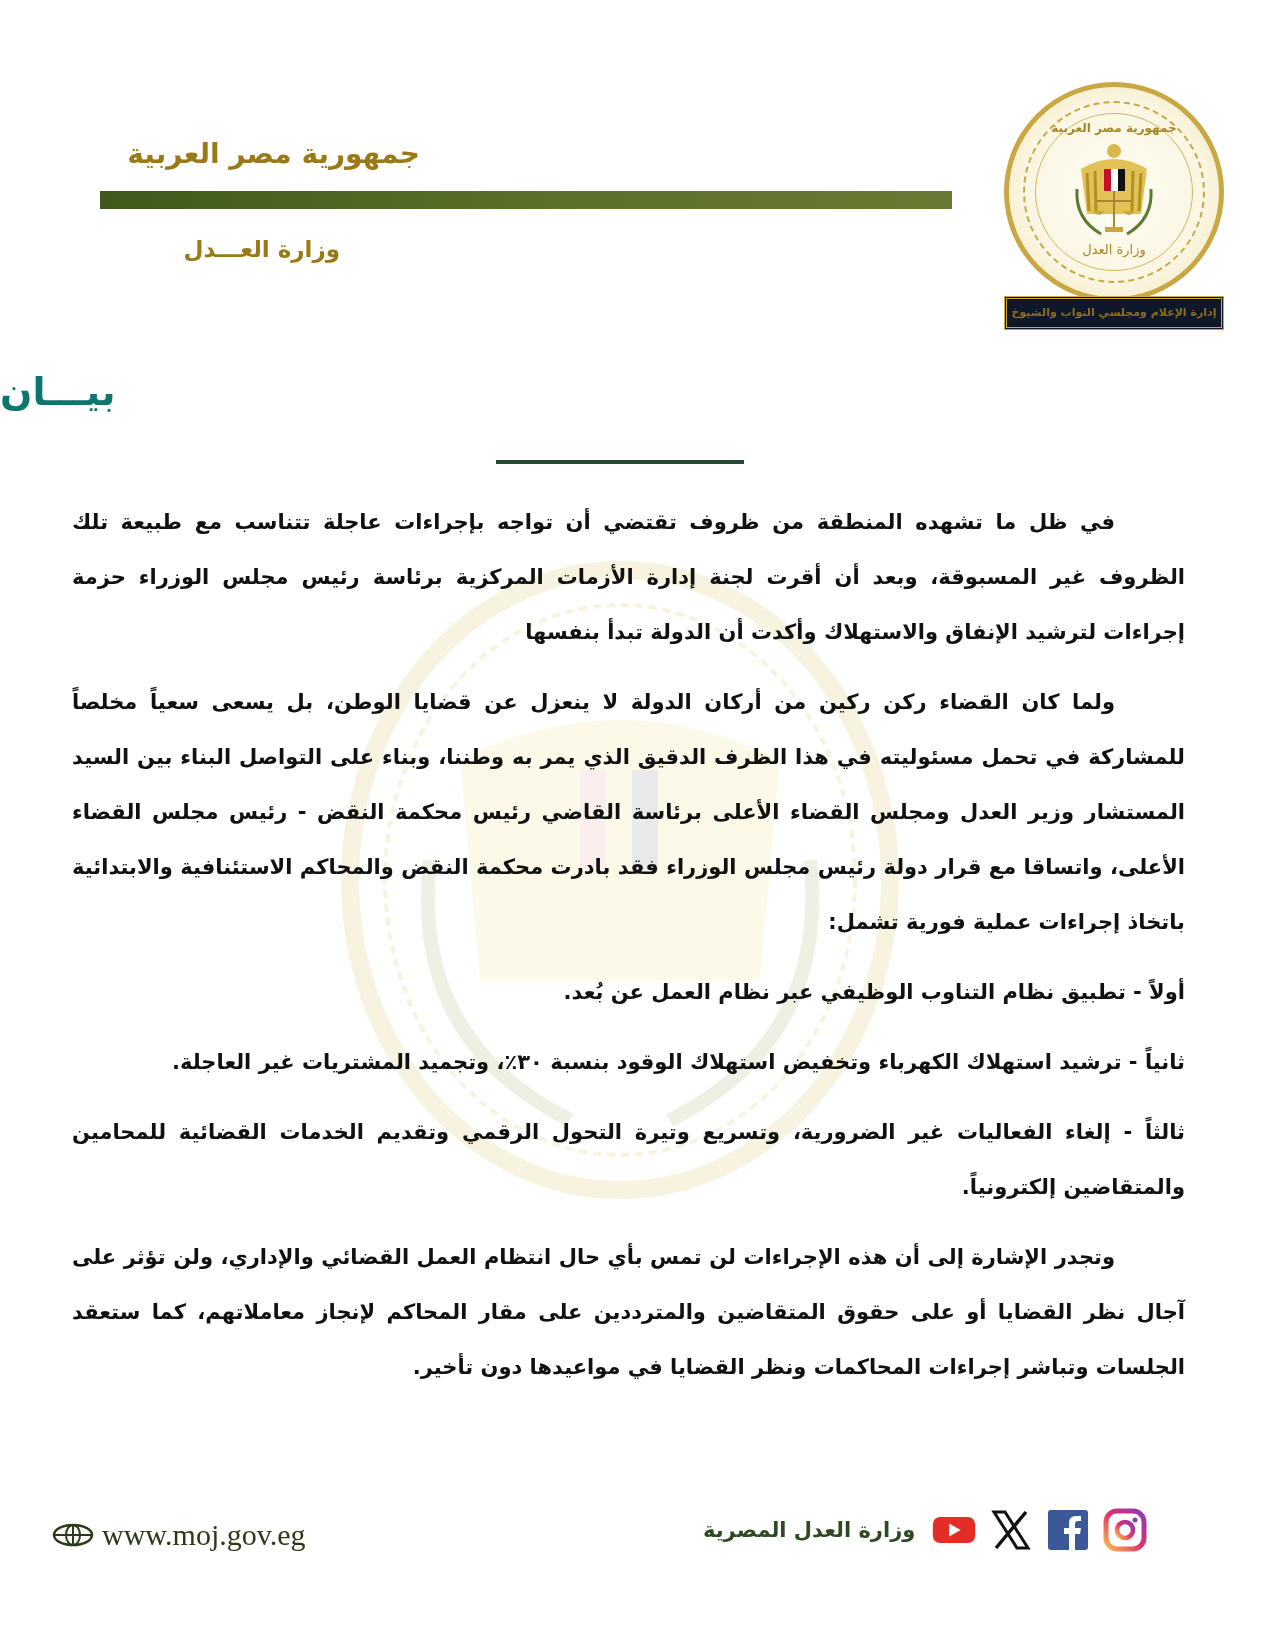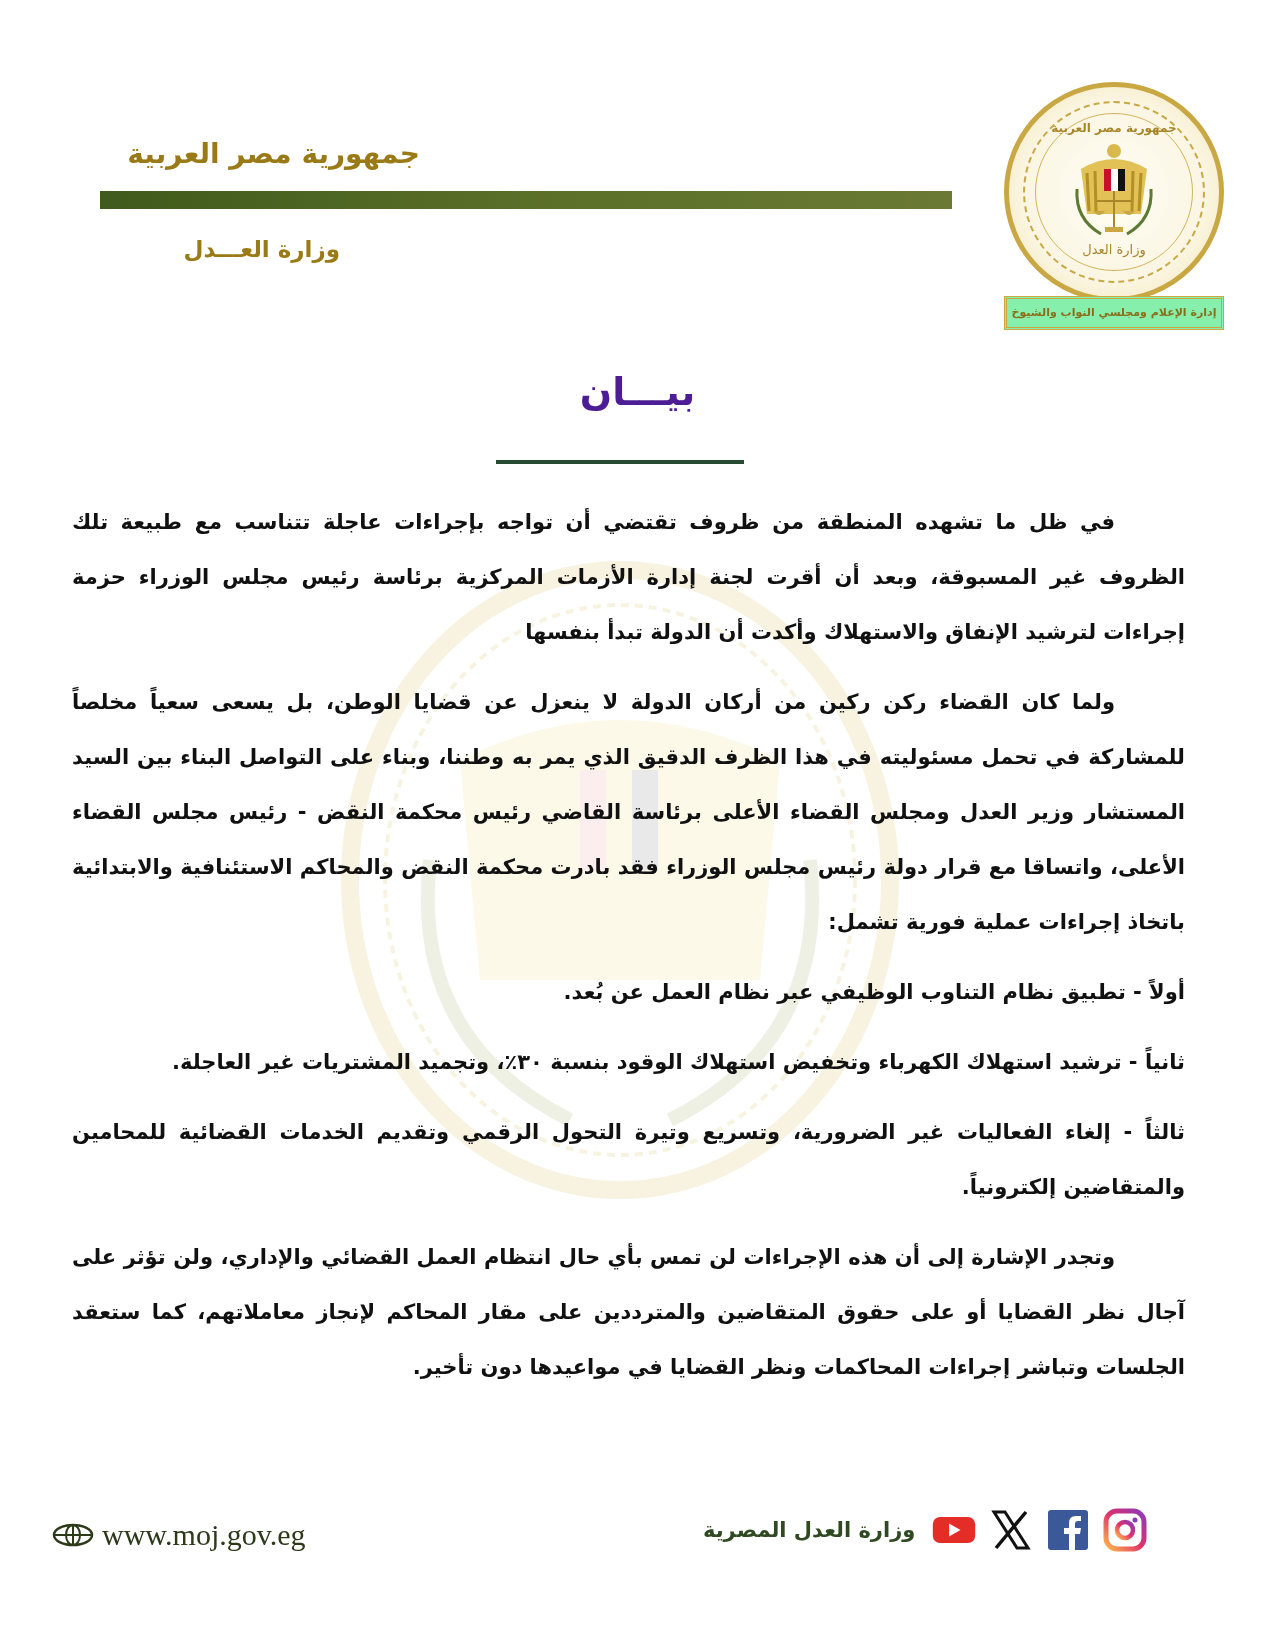--- a/index.html
+++ b/index.html
@@ -21,26 +21,26 @@
   .seal-ring { position:absolute; left:14px; top:14px; right:14px; bottom:14px; border-radius:50%;
     border:2px dashed #c9a743; }
   .seal-inner { position:absolute; left:26px; top:26px; right:26px; bottom:26px; border-radius:50%;
     border:1px solid #d4b45c; }
   .seal-top { position:absolute; top:34px; left:0; right:0; text-align:center; font-size:12px;
     color:#a8862a; font-weight:bold; direction:rtl; }
   .seal-bottom { position:absolute; bottom:40px; left:0; right:0; text-align:center; font-size:13px;
     color:#a8862a; font-weight:normal; direction:rtl; }
   .eagle { position:absolute; left:62px; top:52px; width:86px; height:100px; }
   .seal-banner { position:absolute; left:1004px; top:296px; width:220px; height:34px; box-sizing:border-box;
-    border:3px double #c9a743; background:#86efac; text-align:center; line-height:28px;
+    border:3px double #c9a743; background:#0f172a; text-align:center; line-height:28px;
     font-size:11px; color:#8a6e1c; font-weight:bold; direction:rtl; }
 
   
-  .title { position:absolute; left:0; right:0; top:370px; text-align:center;
-    font-family:"DejaVu Sans", sans-serif; font-weight:bold; font-size:38px; color:#4c1d95; direction:rtl; letter-spacing:2px; }
+  .title { position:absolute; left:0; right:0; top:370px; text-align:left;
+    font-family:"DejaVu Sans", sans-serif; font-weight:bold; font-size:38px; color:#0f766e; direction:rtl; letter-spacing:2px; }
   .title-rule { position:absolute; left:496px; top:460px; width:248px; height:4px; background:#264a32; }
 
   
   .watermark { position:absolute; left:340px; top:560px; width:560px; height:640px; opacity:0.18; }
 
   
   .body-text { position:absolute; left:72px; top:495px; width:1113px; direction:rtl; text-align:justify;
     font-family:"DejaVu Sans", sans-serif; font-weight:bold; font-size:21px; line-height:55px; color:#111111; }
   .body-text p { margin:0 0 15px 0; }
   .body-text p.indent { text-indent:70px; }

